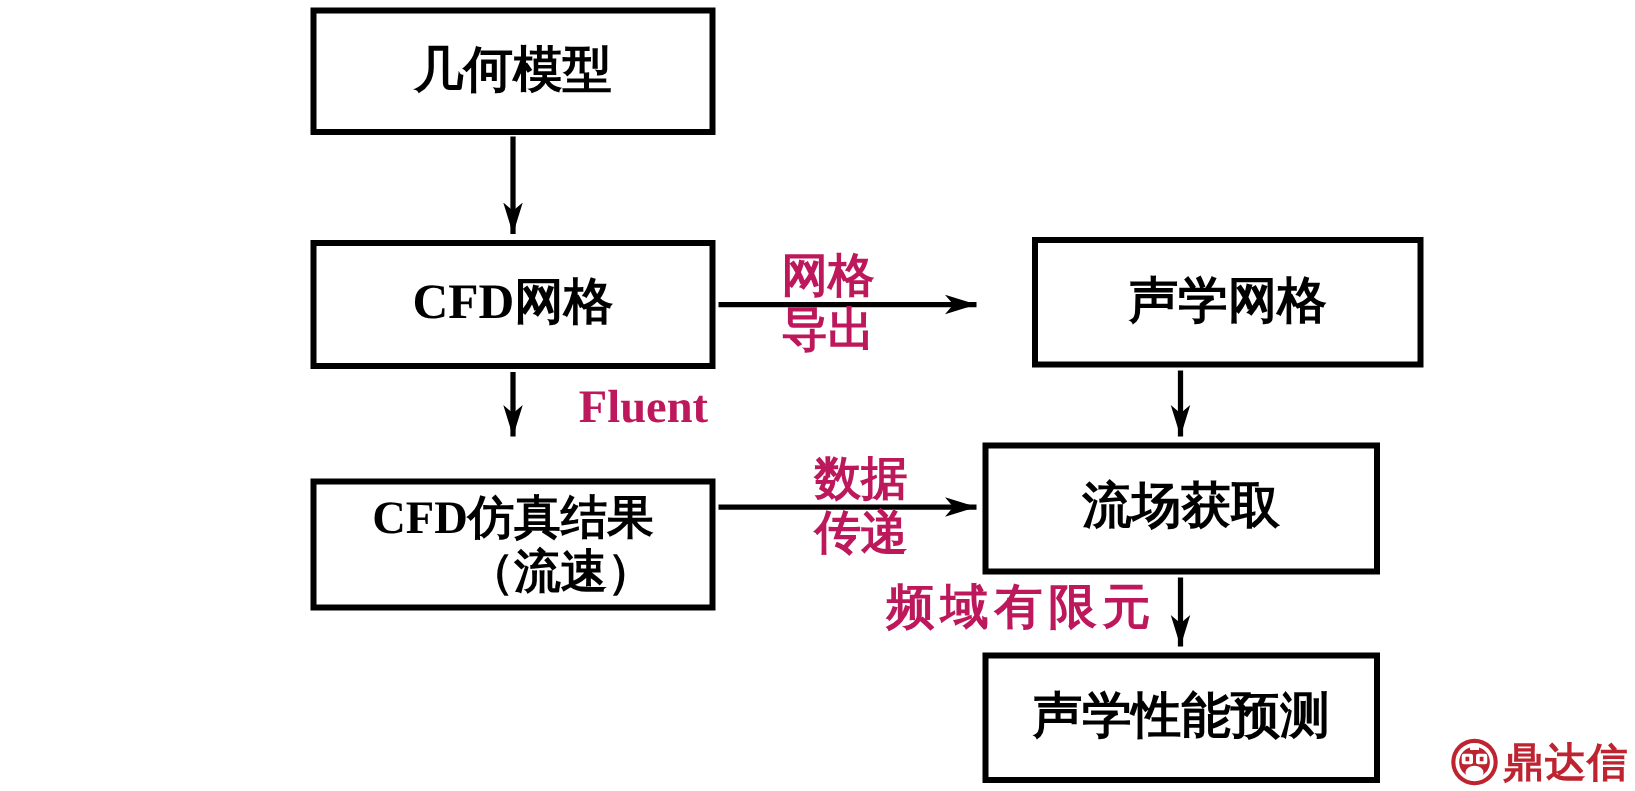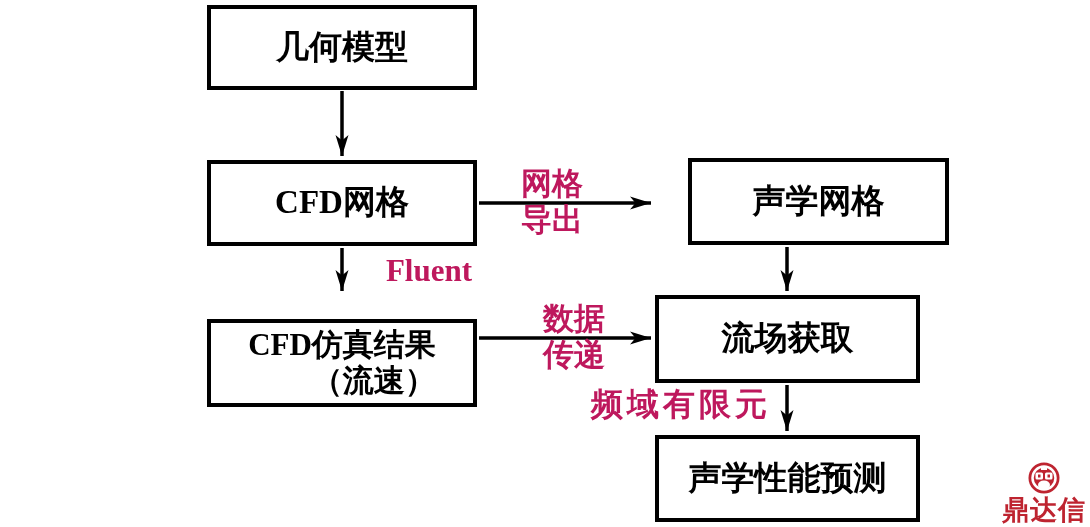--- a/index.html
+++ b/index.html
@@ -57,21 +57,20 @@
 
   .watermark {
     position: absolute;
     right: 4px;
     bottom: 3px;
     display: flex;
     align-items: center;
     gap: 3px;
     z-index: 4;
     font-family: "Liberation Sans", "DejaVu Sans", sans-serif;
-    flex-direction: column;
   }
   .watermark-text {
     color: #BE2430;
     font-size: 27px;
     font-weight: bold;
     letter-spacing: 1px;
     line-height: 1;
   }
 </style>
 </head>

